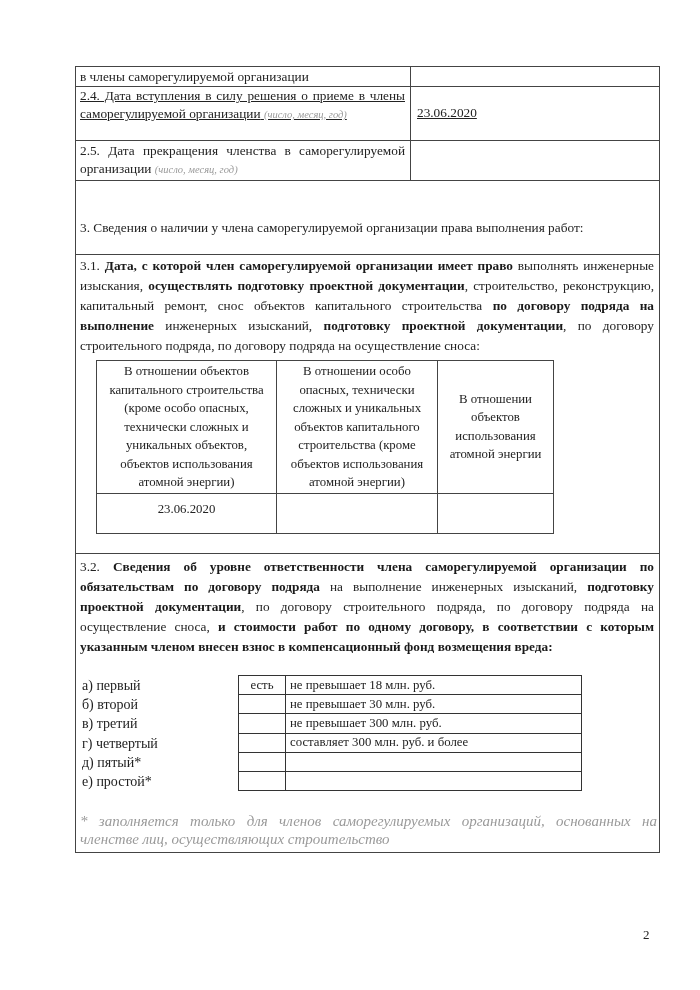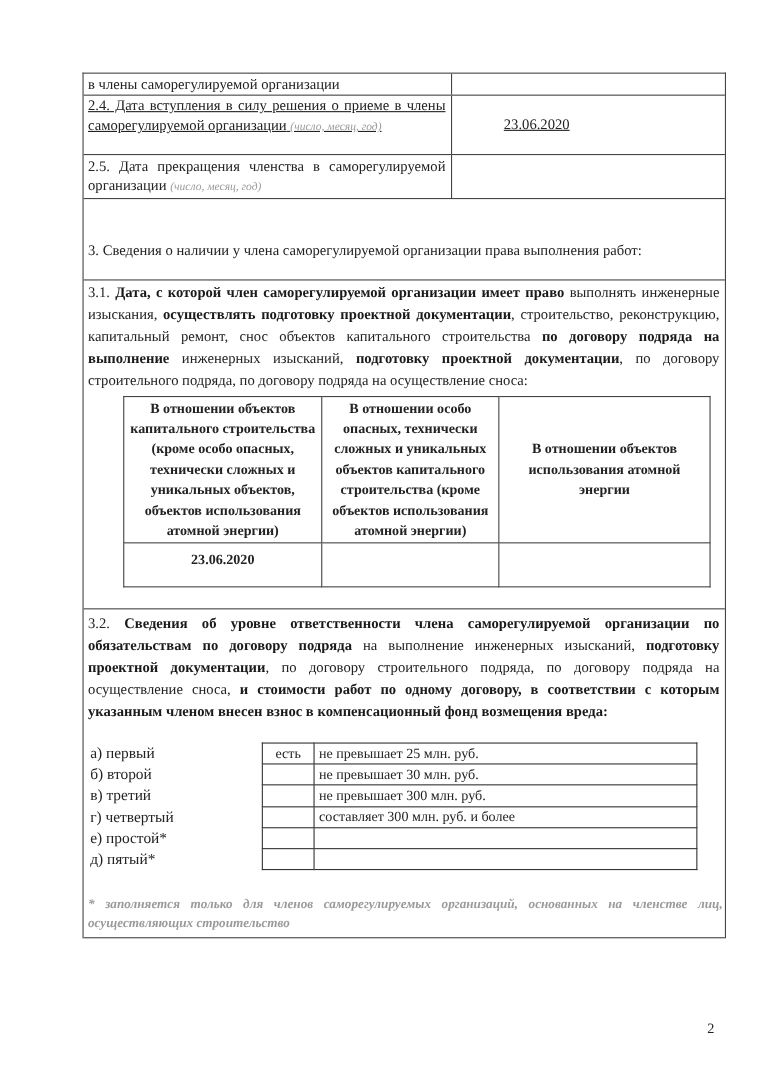--- a/index.html
+++ b/index.html
@@ -1,41 +1,41 @@
 <!DOCTYPE html>
 <html><head>
 <meta charset="utf-8">
 <style>
   html, body { margin:0; padding:0; background:#ffffff; }
   body { width:700px; height:990px; position:relative; overflow:hidden;
          font-family:"Liberation Serif", "DejaVu Serif", serif; color:#222; }
   .page { position:absolute; left:0; top:0; width:700px; height:990px; }
   .outer { position:absolute; left:75px; top:66px; width:583px; border:1px solid #444; border-bottom:none; }
   .row { border-bottom:1px solid #444; box-sizing:border-box; position:relative; }
-  .row.split { display:flex;gap:41px; }
+  .row.split { display:flex; }
   .cell-l { width:335px; border-right:1px solid #444; padding:0 5px 0 4px; box-sizing:border-box;
             font-size:13.3px; line-height:18px; text-align:justify; }
   .cell-r { flex:1; padding:0 6px; box-sizing:border-box; font-size:13.3px; line-height:18px;
             display:flex; align-items:center; }
   .hint { color:#9a9a9a; font-style:italic; font-size:10.5px; }
   .full { padding:1px 5px 0 4px; font-size:13.3px; line-height:20px; text-align:justify; }
   .b { font-weight:bold; color:#1a1a1a; }
   .sec-title { font-weight:normal; line-height:19px;margin-top:36px; }
   .jl { text-align-last:justify; }
-  table.inner { border-collapse:collapse; margin:4px 0 0 36px; width:534px;font-weight:bold; }
+  table.inner { border-collapse:collapse; margin:4px 0 0 20px; width:458px; }
   table.inner td { border:1px solid #444; text-align:center; vertical-align:middle;
                    font-size:12.8px; line-height:18.5px; padding:1px 4px; }
   table.inner td.h { height:122px; }
   table.inner td.d { height:32px; vertical-align:top; padding-top:6px; }
   .levels { display:flex; margin-top:18px; margin-left:6px; }
   .level-labels { width:156px; font-size:14px; line-height:19.2px; padding-top:1px; }
-  table.lv { border-collapse:collapse; width:396px; }
+  table.lv { border-collapse:collapse; width:344px; }
   table.lv td { border:1px solid #333; font-size:12.8px; height:17px; line-height:17px; padding:0 4px; }
   table.lv td.c1 { width:38px; text-align:center; }
-  .footnote { color:#9a9a9a; font-style:italic; font-size:12px; line-height:18px; margin-top:20px; padding-right:2px;font-weight:bold; }
+  .footnote { color:#9a9a9a; font-style:italic; font-size:15px; line-height:18px; margin-top:20px; padding-right:2px; }
   .pagenum { position:absolute; left:643px; top:927px; font-size:13px; color:#222; }
 </style>
 </head>
 <body>
 
 <div class="page">
   <div class="outer">
 
     <div class="row split" style="height:20px;">
       <div class="cell-l" style="line-height:19px;">в члены саморегулируемой организации</div>
@@ -89,28 +89,28 @@
         <span>3.2.</span>
         <span class="b">Сведения об уровне ответственности члена саморегулируемой организации по обязательствам по договору подряда</span><span> на выполнение инженерных изысканий, </span><span class="b">подготовку проектной документации</span><span>, по договору строительного подряда, по договору подряда на осуществление сноса, </span><span class="b">и стоимости работ по одному договору, в соответствии с которым указанным членом внесен взнос в компенсационный фонд возмещения вреда:</span>
       </div>
 
       <div class="levels">
         <div class="level-labels">
           <div>а) первый</div>
           <div>б) второй</div>
           <div>в) третий</div>
           <div>г) четвертый</div>
+          <div>д) пятый*</div>
           <div>е) простой*</div>
-          <div>д) пятый*</div>
         </div>
         <table class="lv">
           <tbody>
               <tr>
                 <td class="c1">есть</td>
-                <td>не превышает 25 млн. руб.</td>
+                <td>не превышает 18 млн. руб.</td>
               </tr>
           <tr>
                 <td class="c1"></td>
                 <td>не превышает 30 млн. руб.</td>
               </tr>
           <tr>
                 <td class="c1"></td>
                 <td>не превышает 300 млн. руб.</td>
               </tr>
           <tr>

